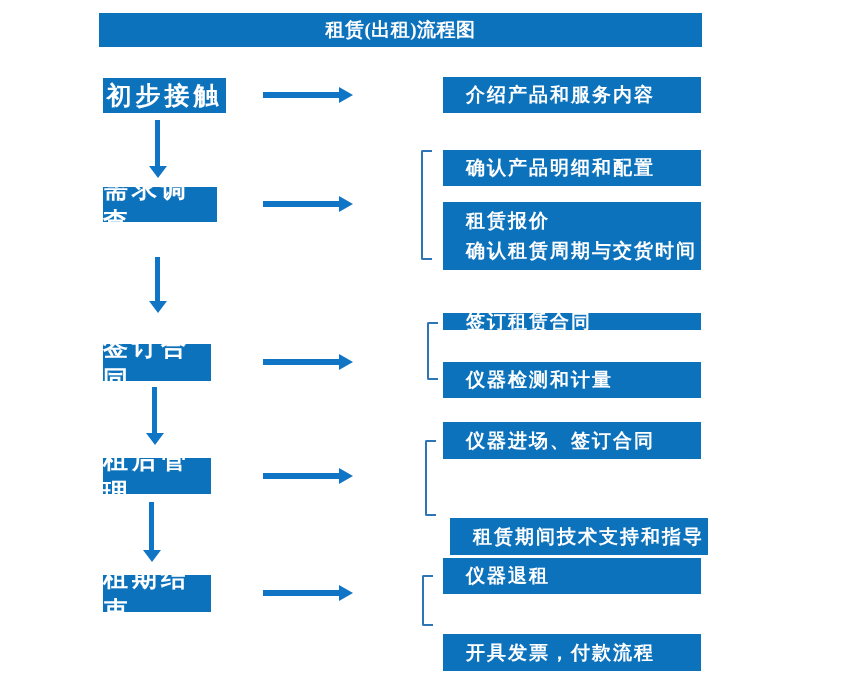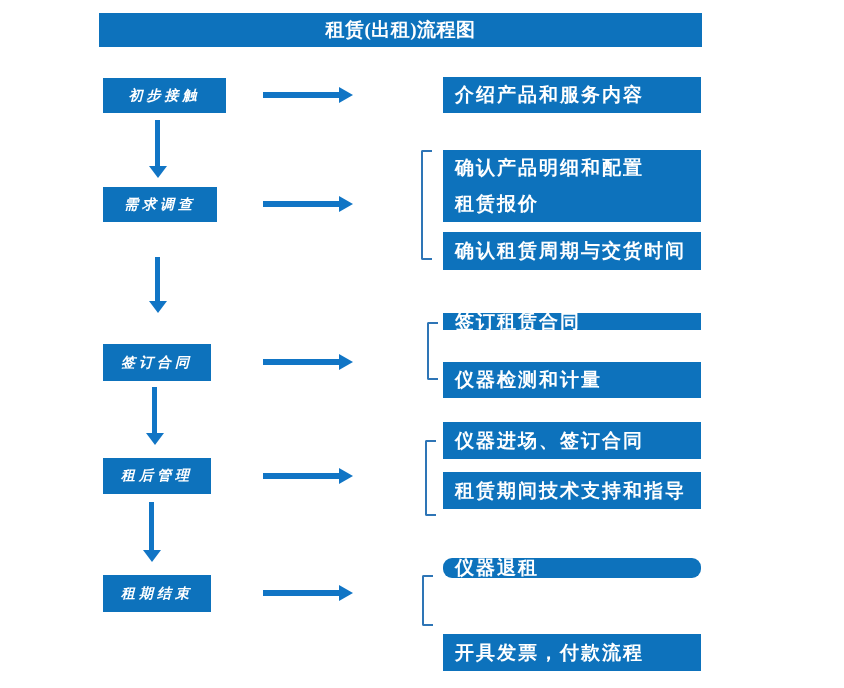--- a/index.html
+++ b/index.html
@@ -28,45 +28,44 @@
     align-items:center;
   }
   .title-bar{
     left:99px;top:13px;width:603px;height:34px;
     justify-content:center;
     font-size:19px;
     letter-spacing:0.5px;
   }
   .lbox{
     justify-content:center;
-    font-size:14px;
+    font-size:25px;
     letter-spacing:4px;
-    font-style:italic;
   }
   .lbox.b1{left:103px;top:78px;width:123px;height:35px;}
   .lbox.b2{left:103px;top:187px;width:114px;height:35px;}
   .lbox.b3{left:103px;top:344px;width:108px;height:37px;}
   .lbox.b4{left:103px;top:458px;width:108px;height:36px;}
   .lbox.b5{left:103px;top:575px;width:108px;height:37px;}
   .rbox{
     left:443px;width:258px;
     justify-content:flex-start;
-    padding-left:12px;
+    padding-left:23px;
     font-size:19px;
     letter-spacing:2px;
   }
   .rbox.r1{top:77px;height:36px;}
   .rbox.r2{top:150px;height:36px;text-align:center;}
-  .rbox.r3{top:185px;height:37px;}
+  .rbox.r3{top:202px;height:37px;}
   .rbox.r4{top:232px;height:38px;}
   .rbox.r5{top:313px;height:17px;}
   .rbox.r6{top:362px;height:36px;}
   .rbox.r7{top:422px;height:37px;}
-  .rbox.r8{top:472px;height:37px;}
-  .rbox.r9{top:558px;height:20px;border-radius:9px;}
+  .rbox.r8{top:518px;height:37px;margin-left:7px;}
+  .rbox.r9{top:558px;height:36px;}
   .rbox.r10{top:608px;height:37px;margin-top:26px;}
 
   
   .harrow{position:absolute;left:263px;width:90px;height:16px;}
   .harrow .stem{position:absolute;left:0;right:13px;top:5px;height:6px;background:var(--arrow);}
   .harrow .head{position:absolute;right:0;top:0;width:0;height:0;
     border-top:8px solid transparent;border-bottom:8px solid transparent;
     border-left:14px solid var(--arrow);}
   .harrow.h1{top:87px;}
   .harrow.h2{top:196px;}

